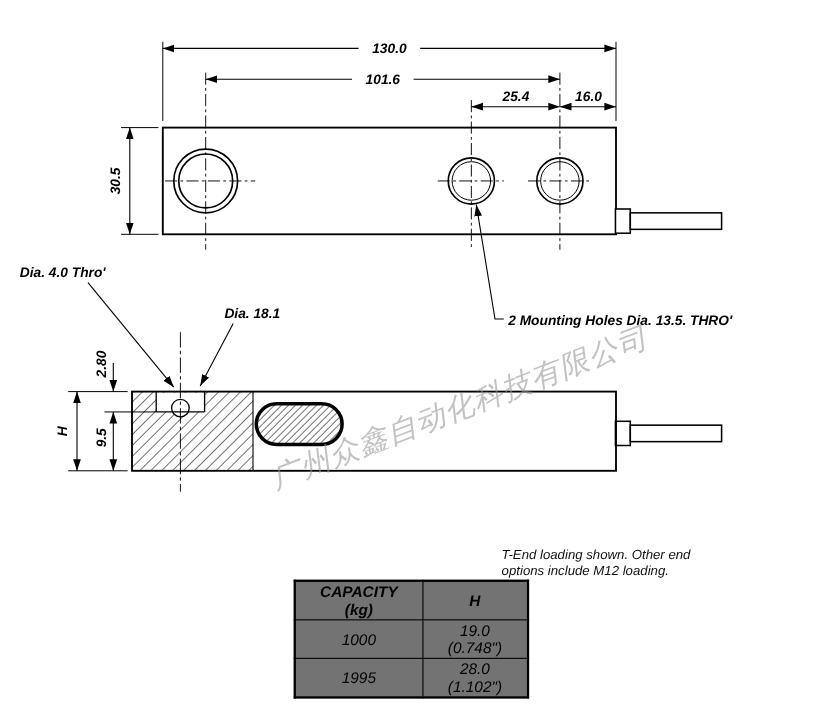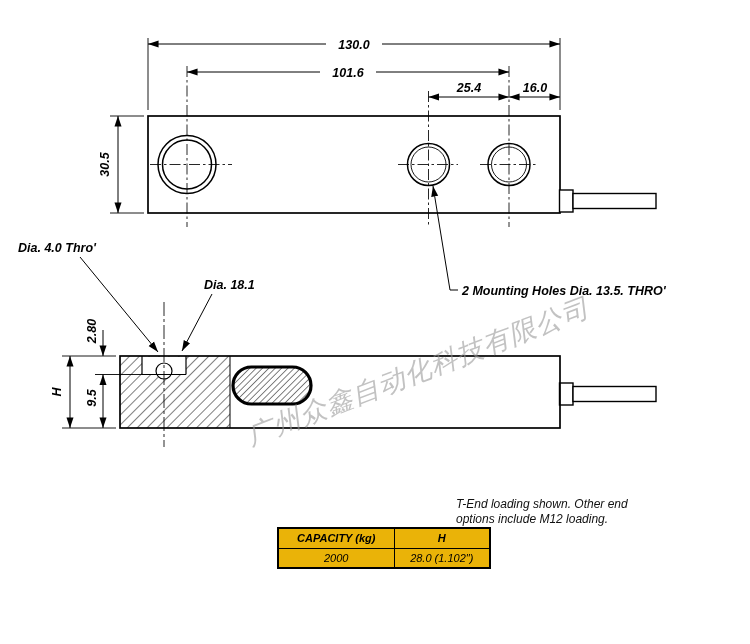--- a/index.html
+++ b/index.html
@@ -11,22 +11,22 @@
   .dimtxt { font-size:12.5px; }
   .lbltxt { font-size:12.5px; }
   .note { position:absolute; left:456px; top:451px; font-size:12px; line-height:15px; color:#111;margin-top:46px; }
   .watermark {
     position:absolute; left:248px; top:420px; height:34px; line-height:34px;
     font-size:27px; letter-spacing:1px; color:rgba(150,150,150,0.58);
     transform:rotate(-21deg); transform-origin:0 50%; white-space:nowrap;
     font-family:"DejaVu Sans",sans-serif;
   }
   table.cap-table {
-    position:absolute; left:277px; top:527px; border-collapse:collapse;
-    font-size:11px; color:#000; background:#eab308; border:2px solid #000;
+    position:absolute; left:267px; top:527px; border-collapse:collapse;
+    font-size:14px; color:#000; background:#737373; border:2px solid #000;
   }
   table.cap-table th, table.cap-table td {
     border:1px solid #000; text-align:center; vertical-align:middle;
     height:20px; padding:1px 8px;
   }
   table.cap-table th { font-weight:bold; width:116px; }
   table.cap-table th + th { width:96px; }
   table.cap-table td { font-weight:normal; }
 </style>
 </head>
@@ -181,19 +181,23 @@
 
   <table class="cap-table">
     <thead>
       <tr>
         <th>CAPACITY (kg)</th>
         <th>H</th>
       </tr>
     </thead>
     <tbody>
       <tr>
-        <td>2000</td>
+        <td>1000</td>
+        <td>19.0 (0.748")</td>
+      </tr>
+      <tr>
+        <td>1995</td>
         <td>28.0 (1.102")</td>
       </tr>
     </tbody>
   </table>
 
 </div>
 
 </body></html>

